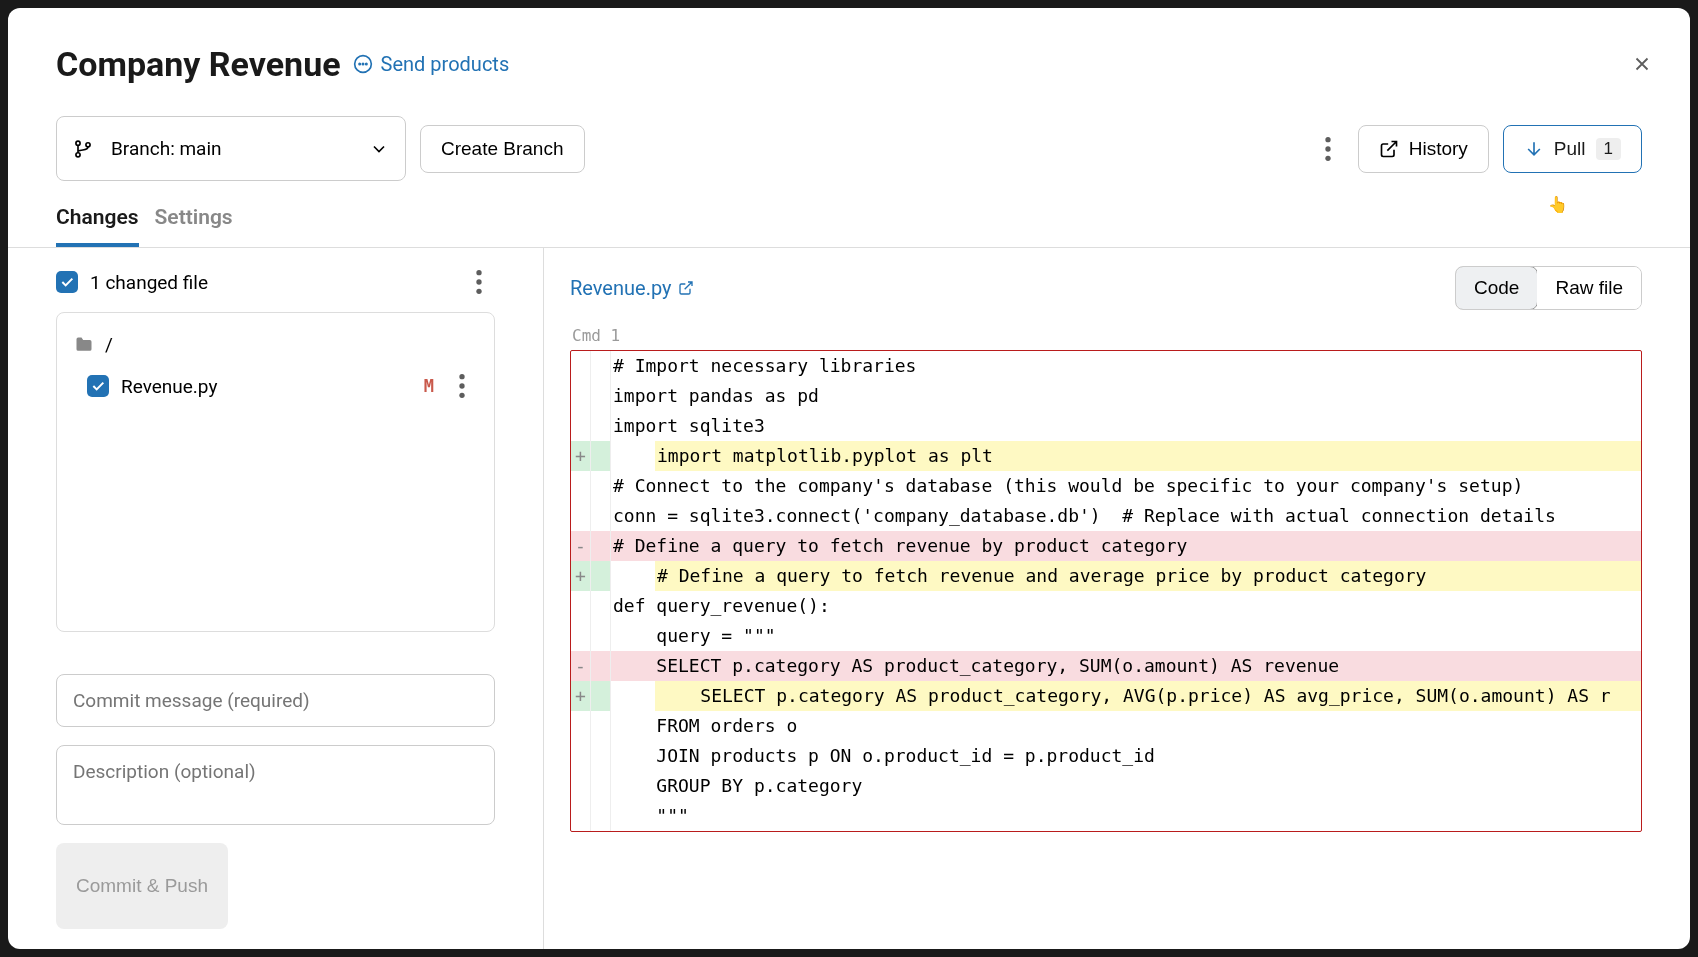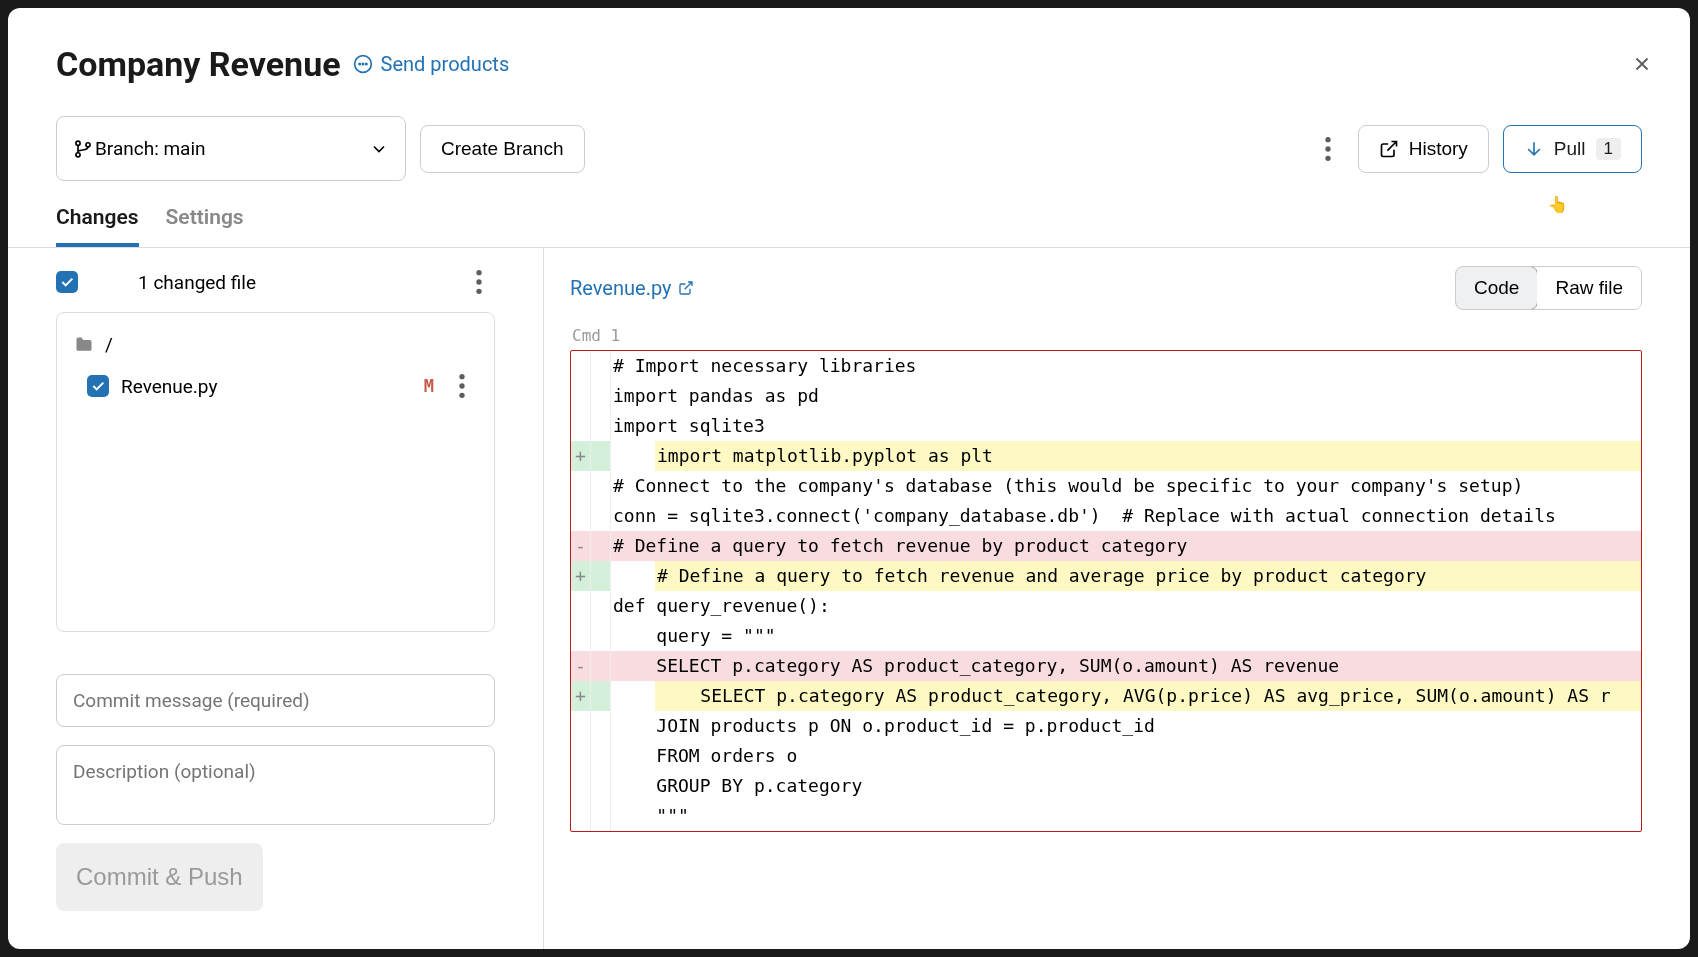--- a/index.html
+++ b/index.html
@@ -5,48 +5,48 @@
 * { box-sizing: border-box; margin: 0; padding: 0; }
 body { font-family: -apple-system, BlinkMacSystemFont, 'Segoe UI', Roboto, sans-serif; background: #1a1a1a; width: 1698px; height: 957px; overflow: hidden; }
 .modal { position: absolute; top: 8px; left: 8px; right: 8px; bottom: 8px; background: #fff; border-radius: 12px; overflow: hidden; display: flex; flex-direction: column; }
 .header { display: flex; align-items: center; padding: 36px 28px 0 48px; gap: 12px; }
 .title { font-size: 34px; font-weight: 700; color: #1a1a1a; }
 .feedback { display: flex; align-items: center; gap: 8px; color: #2272B4; font-size: 20px; cursor: pointer; }
 .feedback svg { width: 20px; height: 20px; }
 .close-btn { margin-left: auto; width: 40px; height: 40px; display: flex; align-items: center; justify-content: center; cursor: pointer; color: #5d5d5d; border-radius: 6px; }
 .close-btn svg { width: 22px; height: 22px; }
 .toolbar { display: flex; align-items: center; padding: 32px 48px 0 48px; gap: 14px; }
-.branch-select { display: flex; align-items: center; gap: 2px; border: 1px solid #ccc; border-radius: 8px; padding: 20px 16px; font-size: 19px; min-width: 350px; cursor: pointer; }
+.branch-select { display: flex; align-items: center; gap: 18px; border: 1px solid #ccc; border-radius: 8px; padding: 20px 16px; font-size: 19px; min-width: 350px; cursor: pointer; }
 .branch-select svg { width: 20px; height: 20px; }
 .branch-select .chev { margin-left: auto; }
 .btn { border: 1px solid #ccc; border-radius: 8px; padding: 12px 20px; font-size: 19px; background: #fff; cursor: pointer; display: flex; align-items: center; gap: 10px; }
 .btn svg { width: 20px; height: 20px; }
 .more-icon { width: 32px; height: 32px; display: flex; align-items: center; justify-content: center; cursor: pointer; color: #5d5d5d; }
 .spacer { flex: 1; }
 .btn.pull { border-color: #2272B4; color: #1a1a1a; }
 .btn.pull .badge { background: #eee; border-radius: 4px; padding: 1px 8px; font-size: 17px; }
-.tabs { display: flex; gap: 27px; padding: 24px 48px 0 48px; border-bottom: 1px solid #ddd; }
+.tabs { display: flex; gap: 16px; padding: 24px 48px 0 48px; border-bottom: 1px solid #ddd; }
 .tab { font-size: 21px; padding-bottom: 14px; cursor: pointer; color: #888; font-weight: 600; border-bottom: 4px solid transparent; }
 .tab.active { color: #1a1a1a; border-bottom-color: #2272B4; }
 .content { display: flex; flex: 1; overflow: hidden; }
 .sidebar { width: 536px; border-right: 1px solid #ddd; padding: 18px 48px 18px 48px; display: flex; flex-direction: column; }
 .sidebar-header { display: flex; align-items: center; gap: 12px; margin-bottom: 14px; }
 .checkbox { width: 22px; height: 22px; border-radius: 5px; background: #2272B4; display: flex; align-items: center; justify-content: center; cursor: pointer; }
 .checkbox svg { width: 16px; height: 16px; stroke: #fff; stroke-width: 3; fill: none; }
-.changed-text { font-size: 19px; flex: 1; margin-left: 48px; }
+.changed-text { font-size: 19px; flex: 1; }
 .file-tree { border: 1px solid #ddd; border-radius: 8px; padding: 14px; height: 320px; }
 .folder-row { display: flex; align-items: center; gap: 10px; padding: 6px 2px; font-size: 19px; }
 .folder-row svg { width: 22px; height: 20px; fill: #888; }
 .file-row { display: flex; align-items: center; gap: 12px; padding: 8px 2px 8px 16px; font-size: 19px; }
 .file-name { flex: 1; }
 .mod-badge { color: #c9594b; font-weight: 700; font-family: monospace; font-size: 17px; }
 .commit-section { margin-top: 42px; display: flex; flex-direction: column; gap: 18px; }
 .input { border: 1px solid #ccc; border-radius: 8px; padding: 14px 16px; font-size: 19px; width: 100%; font-family: inherit; }
 .input.desc { height: 80px; resize: none; }
-.commit-btn { border: none; background: #eee; color: #9a9a9a; border-radius: 8px; padding: 20px 20px; font-size: 24px; cursor: pointer; width: fit-content; }
+.commit-btn { border: none; background: #eee; color: #9a9a9a; border-radius: 8px; padding: 32px 20px; font-size: 19px; cursor: pointer; width: fit-content; }
 .main { flex: 1; padding: 18px 48px 0 26px; display: flex; flex-direction: column; overflow: hidden; }
 .file-header { display: flex; align-items: center; gap: 8px; margin-bottom: 6px; }
 .file-link { color: #2272B4; font-size: 20px; cursor: pointer; display: flex; align-items: center; gap: 6px; }
 .file-link svg { width: 16px; height: 16px; }
 .view-toggle { margin-left: auto; display: flex; border: 1px solid #ccc; border-radius: 8px; overflow: hidden; }
 .view-toggle button { border: none; background: #fff; padding: 10px 18px; font-size: 19px; cursor: pointer; }
 .view-toggle button.active { background: #eef0f2; border: 1px solid #999; margin: -1px; border-radius: 8px; }
 .cmd-label { font-family: 'SF Mono', Menlo, Consolas, monospace; color: #9a9a9a; font-size: 16px; margin-top: 10px; margin-left: 2px; }
 .diff { border: 1px solid #b91c1c; border-radius: 2px; margin-top: 5px; overflow: hidden; font-family: 'SF Mono', Menlo, Consolas, monospace; font-size: 18px; line-height: 30px; }
 .diff-line { display: flex; white-space: pre; }
@@ -195,22 +195,22 @@
           <div class="diff-line"><div class="gutter "></div><div class="gutter2 "></div><div class="code "></div></div>
           <div class="diff-line"><div class="gutter "></div><div class="gutter2 "></div><div class="code "># Connect to the company's database (this would be specific to your company's setup)</div></div>
           <div class="diff-line"><div class="gutter "></div><div class="gutter2 "></div><div class="code ">conn = sqlite3.connect('company_database.db')  # Replace with actual connection details</div></div>
           <div class="diff-line"><div class="gutter "></div><div class="gutter2 "></div><div class="code "></div></div>
           <div class="diff-line"><div class="gutter del">-</div><div class="gutter2 del"></div><div class="code del"># Define a query to fetch revenue by product category</div></div>
           <div class="diff-line"><div class="gutter add">+</div><div class="gutter2 add"></div><div class="code add"># Define a query to fetch revenue and average price by product category</div></div>
           <div class="diff-line"><div class="gutter "></div><div class="gutter2 "></div><div class="code ">def query_revenue():</div></div>
           <div class="diff-line"><div class="gutter "></div><div class="gutter2 "></div><div class="code ">    query = """</div></div>
           <div class="diff-line"><div class="gutter del">-</div><div class="gutter2 del"></div><div class="code del">    SELECT p.category AS product_category, SUM(o.amount) AS revenue</div></div>
           <div class="diff-line"><div class="gutter add">+</div><div class="gutter2 add"></div><div class="code add">    SELECT p.category AS product_category, AVG(p.price) AS avg_price, SUM(o.amount) AS r</div></div>
+          <div class="diff-line"><div class="gutter "></div><div class="gutter2 "></div><div class="code ">    FROM orders o</div></div>
           <div class="diff-line"><div class="gutter "></div><div class="gutter2 "></div><div class="code ">    JOIN products p ON o.product_id = p.product_id</div></div>
-          <div class="diff-line"><div class="gutter "></div><div class="gutter2 "></div><div class="code ">    FROM orders o</div></div>
           <div class="diff-line"><div class="gutter "></div><div class="gutter2 "></div><div class="code ">    GROUP BY p.category</div></div>
           <div class="diff-line"><div class="gutter "></div><div class="gutter2 "></div><div class="code ">    """</div></div>
         </div>
     </div>
   </div>
 </div>
 
 <div class="cursor-hand">👆</div>
 
 </body></html>

